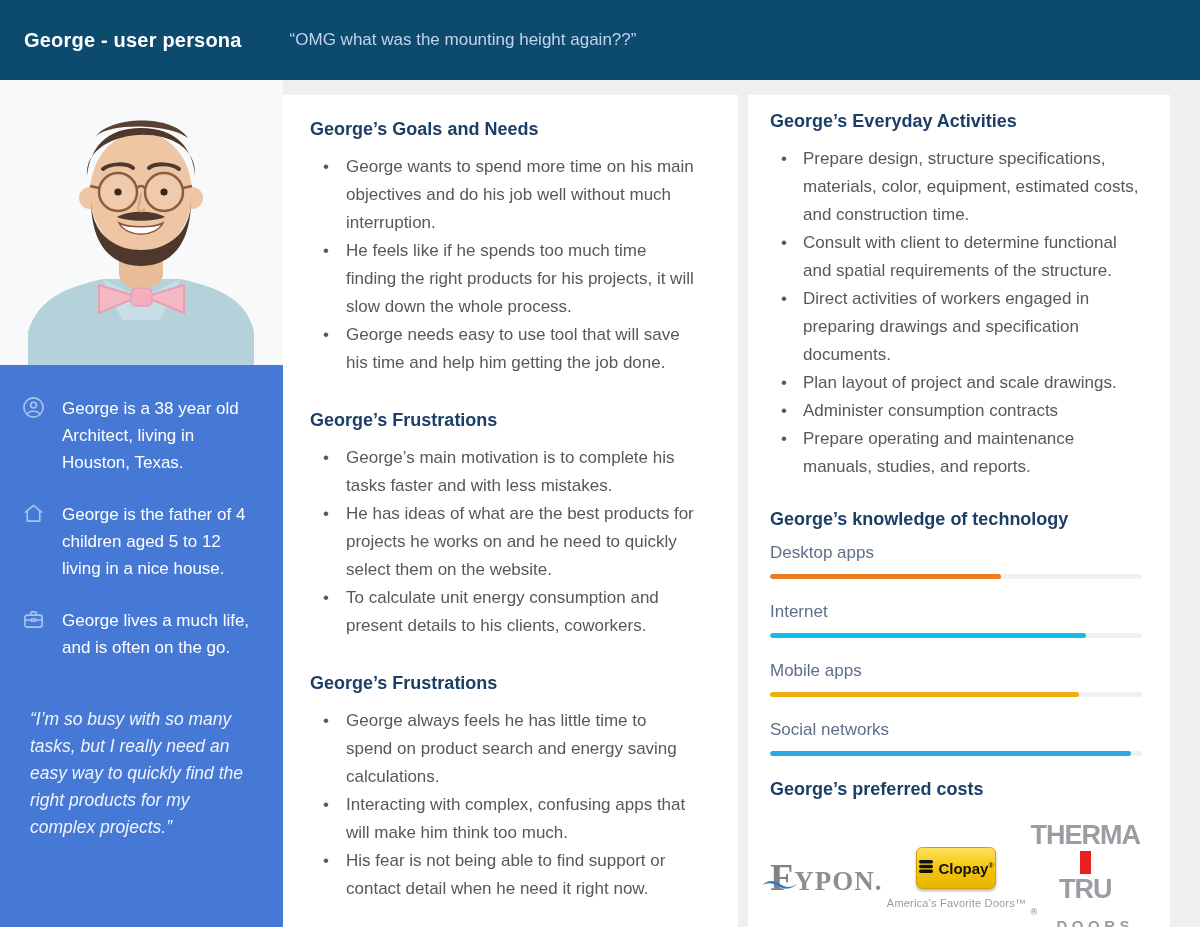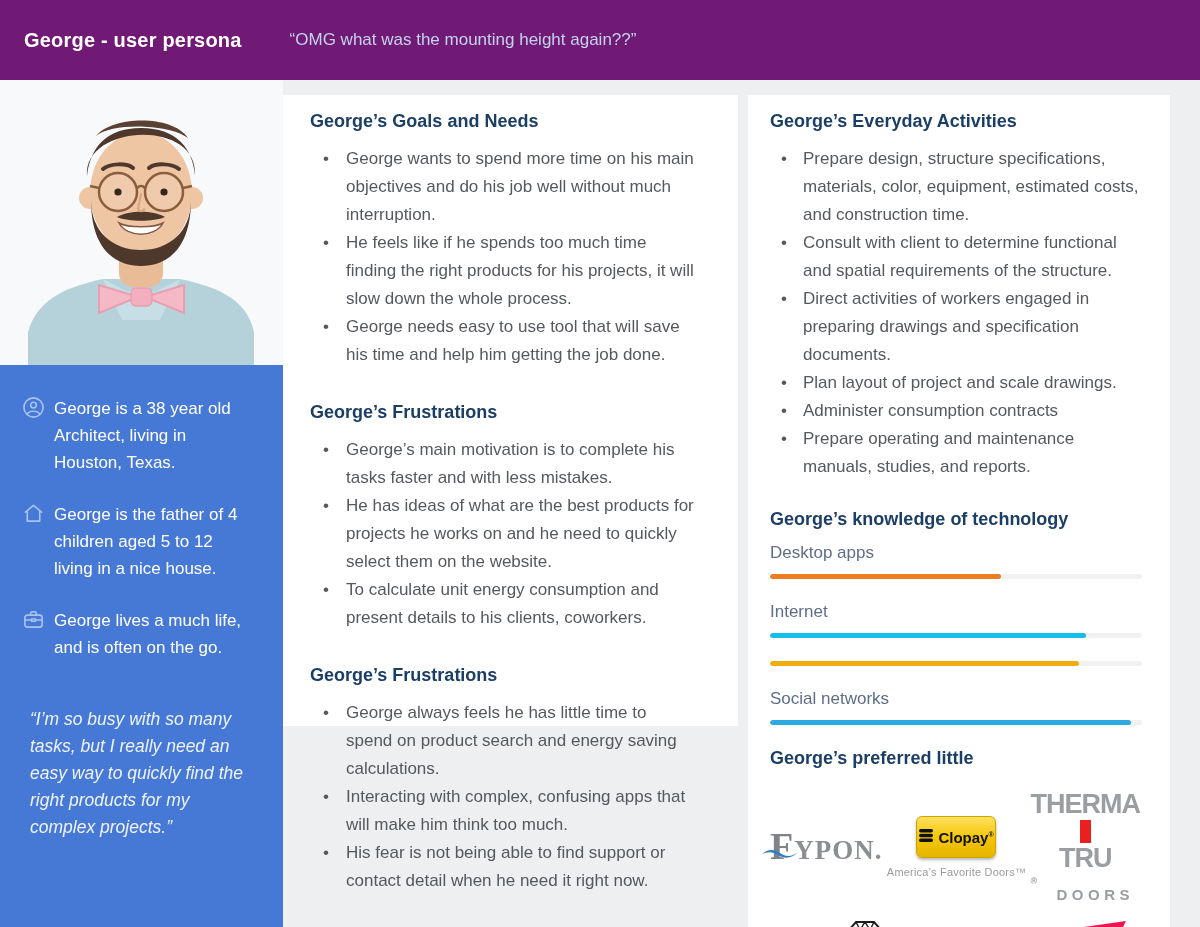--- a/index.html
+++ b/index.html
@@ -6,45 +6,45 @@
   html,body { width:1200px; height:927px; }
   body {
     position:relative;
     background:#edeff1;
     font-family:"Liberation Sans", sans-serif;
     overflow:hidden;
   }
   
   .header {
     position:absolute; left:0; top:0; width:1200px; height:80px;
-    background:#701a75; display:flex; align-items:center;
+    background:#0c4a6e; display:flex; align-items:center;
   }
   .header-title { color:#ffffff; font-weight:bold; font-size:20px; margin-left:24px; letter-spacing:.2px; }
   .header-quote { color:#c3d3ec; font-size:17px; margin-left:48px; }
 
   
   .left-col { position:absolute; left:0; top:80px; width:283px; height:847px; }
   .photo { position:absolute; left:0; top:0; width:283px; height:285px; background:#f8f9fa; overflow:hidden; }
   .blue-panel {
     position:absolute; left:0; top:285px; width:283px; height:562px;
     background:#4678d6; color:#ffffff; padding:30px 24px 0 22px;
   }
-  .fact { display:flex; gap:8px; margin-bottom:25px; }
+  .fact { display:flex; gap:16px; margin-bottom:25px; }
   .fact-icon { width:24px; flex:none; padding-top:1px; }
   .fact-icon svg { display:block; }
   .fact-text { font-size:17px; line-height:27px; width:198px; }
   .profile-quote {
     font-style:italic; font-size:17.5px; line-height:27px;
     color:#eff4fc; margin:45px 0 0 8px; width:222px;
   }
 
   
   .card-mid {
-    position:absolute; left:283px; top:95px; width:455px; height:631px;
-    background:#ffffff; padding:16px 44px 0 27px;
+    position:absolute; left:283px; top:95px; width:455px; height:832px;
+    background:#ffffff; padding:24px 44px 0 27px;
   }
   .card-right {
     position:absolute; left:748px; top:95px; width:422px; height:832px;
     background:#ffffff; padding:16px 28px 0 22px;
   }
   .section-title { color:#1b3e66; font-size:18px; font-weight:bold; margin:0 0 13px 0; }
   ul.bullets { list-style:none; margin:0 0 33px 0; padding:0; }
   ul.bullets li { position:relative; padding-left:36px; font-size:17px; line-height:28px; color:#55585c; }
   ul.bullets li::before { content:"•"; position:absolute; left:13px; color:#55585c; }
   .card-right ul.bullets { margin-bottom:28px; }
@@ -246,34 +246,35 @@
     </div>
 
     <div class="skill">
       <div class="skill-label">Internet</div>
       <div class="skill-track">
         <div class="skill-fill" style="width: 85%; background: rgb(21, 189, 234);"></div>
       </div>
     </div>
 
     <div class="skill">
+      <div class="skill-label">Mobile apps</div>
       <div class="skill-track">
         <div class="skill-fill" style="width: 83%; background: rgb(240, 173, 18);"></div>
       </div>
     </div>
 
     <div class="skill">
       <div class="skill-label">Social networks</div>
       <div class="skill-track">
         <div class="skill-fill" style="width: 97%; background: rgb(45, 169, 225);"></div>
       </div>
     </div>
   </div>
 
-  <h2 class="section-title brands-title">George’s preferred little</h2>
+  <h2 class="section-title brands-title">George’s preferred costs</h2>
 
   <div class="brand-row1">
 
     <div class="fypon">
       <span class="fypon-wave">
         <svg width="36" height="12" viewBox="0 0 36 12">
           <path d="M0,7 C6,2 12,2 18,6 C24,10 30,10 36,5 C30,12 22,12 16,8 C10,4 5,5 0,7 Z" fill="#2d7fc1"></path>
         </svg>
       </span>
       <span class="fypon-text">FYPON.</span>

